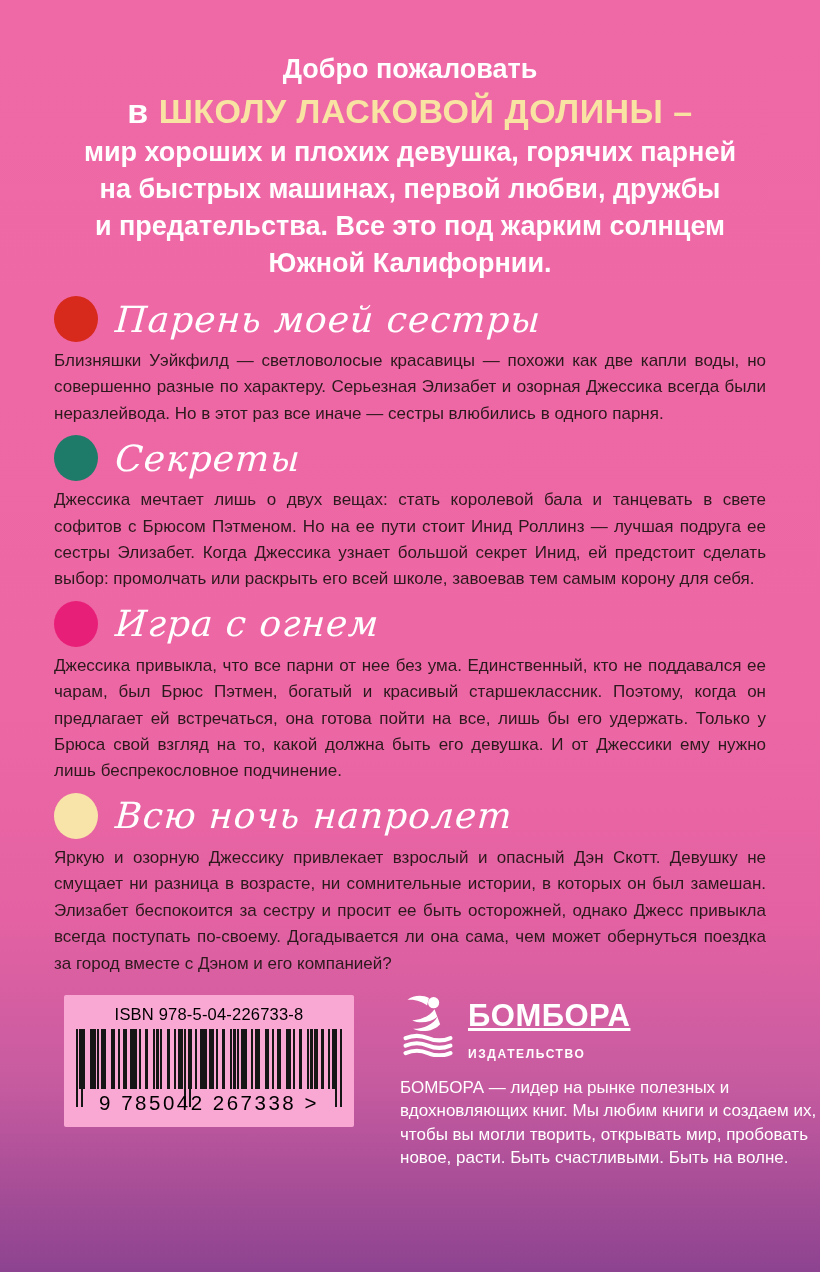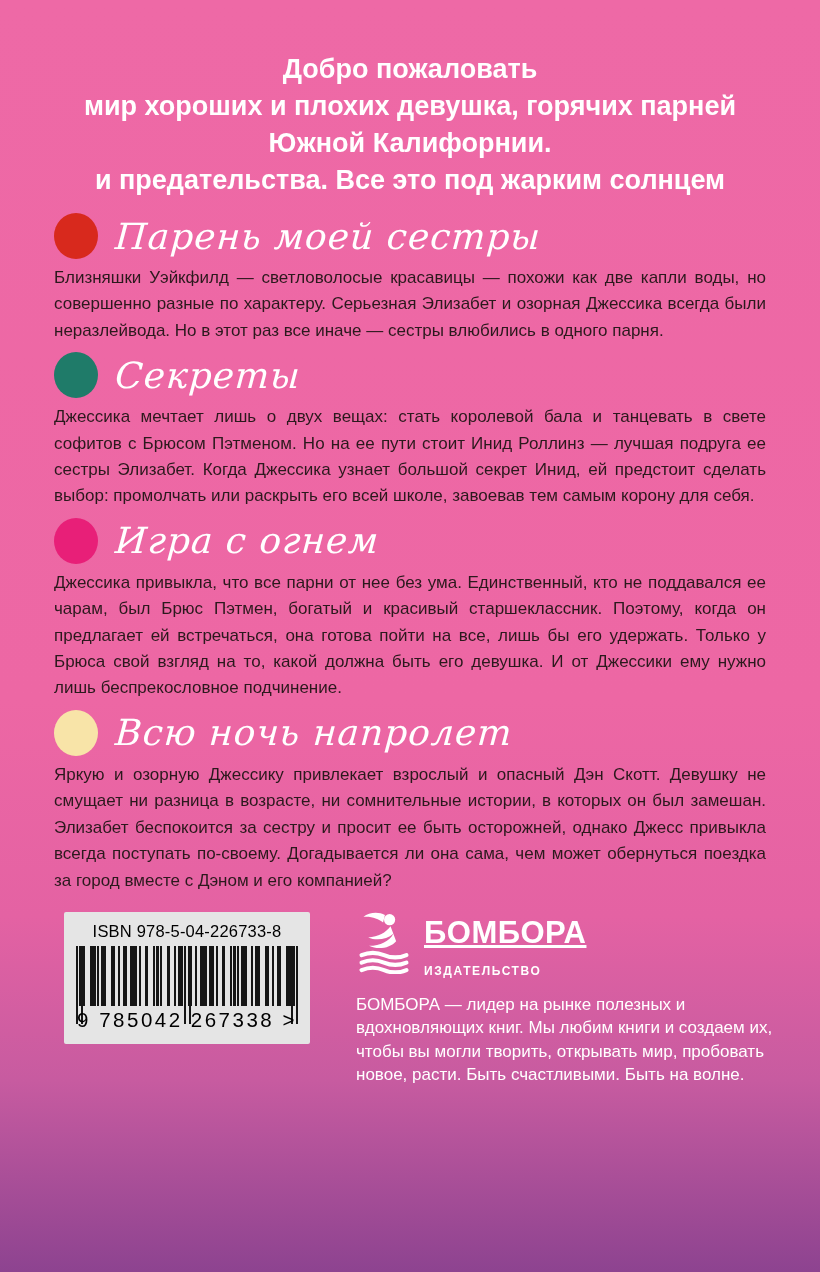--- a/index.html
+++ b/index.html
@@ -32,21 +32,21 @@
   }
   .body-text {
     margin-top:4px;
     font-size:17px; line-height:26.4px;
     color:#2c191d; text-align:justify;
   }
 
   
   .footer { display:flex; align-items:flex-start; margin-top:18px; }
   .barcode-box {
-    width:246px; height:132px; background:#e5e5e5; border-radius:2px;
+    width:290px; height:132px; background:#f9a8d4; border-radius:2px;
     padding:10px 12px 1px; margin-left:10px; flex:0 0 auto;
   }
   .isbn { color:#000; font-size:16.5px; text-align:center; letter-spacing:0.2px; white-space:nowrap; }
   .barcode { position:relative; height:86px; margin-top:5px; }
   .bars {
     position:absolute; top:0; left:0; right:0; height:60px;
     background-image:
       repeating-linear-gradient(90deg,#161616 0 2px, transparent 2px 7px),
       repeating-linear-gradient(90deg,transparent 0 3px, #161616 3px 6px, transparent 6px 11px),
       repeating-linear-gradient(90deg,transparent 0 17px, #161616 17px 20px, transparent 20px 37px);
@@ -65,24 +65,28 @@
   .logo-sub  { font-size:12px; font-weight:bold; color:#fff; letter-spacing:1.6px; margin-top:15px; }
   .pub-desc  { margin-top:15px; width:424px; font-size:17px; line-height:23.5px; color:#fff; }
 </style>
 </head>
 <body>
 
 <div class="page">
 
   <header>
     <div class="h-line1">Добро пожаловать</div>
+    <div class="h-line2">
+      <span class="prefix">в</span><span class="cream">ШКОЛУ ЛАСКОВОЙ ДОЛИНЫ –</span>
+    </div>
     <div class="tagline">
       <div>мир хороших и плохих девушка, горячих парней</div>
+      <div>на быстрых машинах, первой любви, дружбы</div>
+      <div>и предательства. Все это под жарким солнцем</div>
       <div>Южной Калифорнии.</div>
-      <div>и предательства. Все это под жарким солнцем</div>
     </div>
   </header>
 
   <section class="block">
     <div class="block-head">
       <span class="dot" style="background-color: rgb(216, 41, 29);"></span>
       <h2 class="script">Парень моей сестры</h2>
     </div>
     <p class="body-text">Близняшки Уэйкфилд — светловолосые красавицы — похожи как две капли воды, но совершенно разные по характеру. Серьезная Элизабет и озорная Джессика всегда были неразлейвода. Но в этот раз все иначе — сестры влюбились в одного парня.</p>
   </section>

